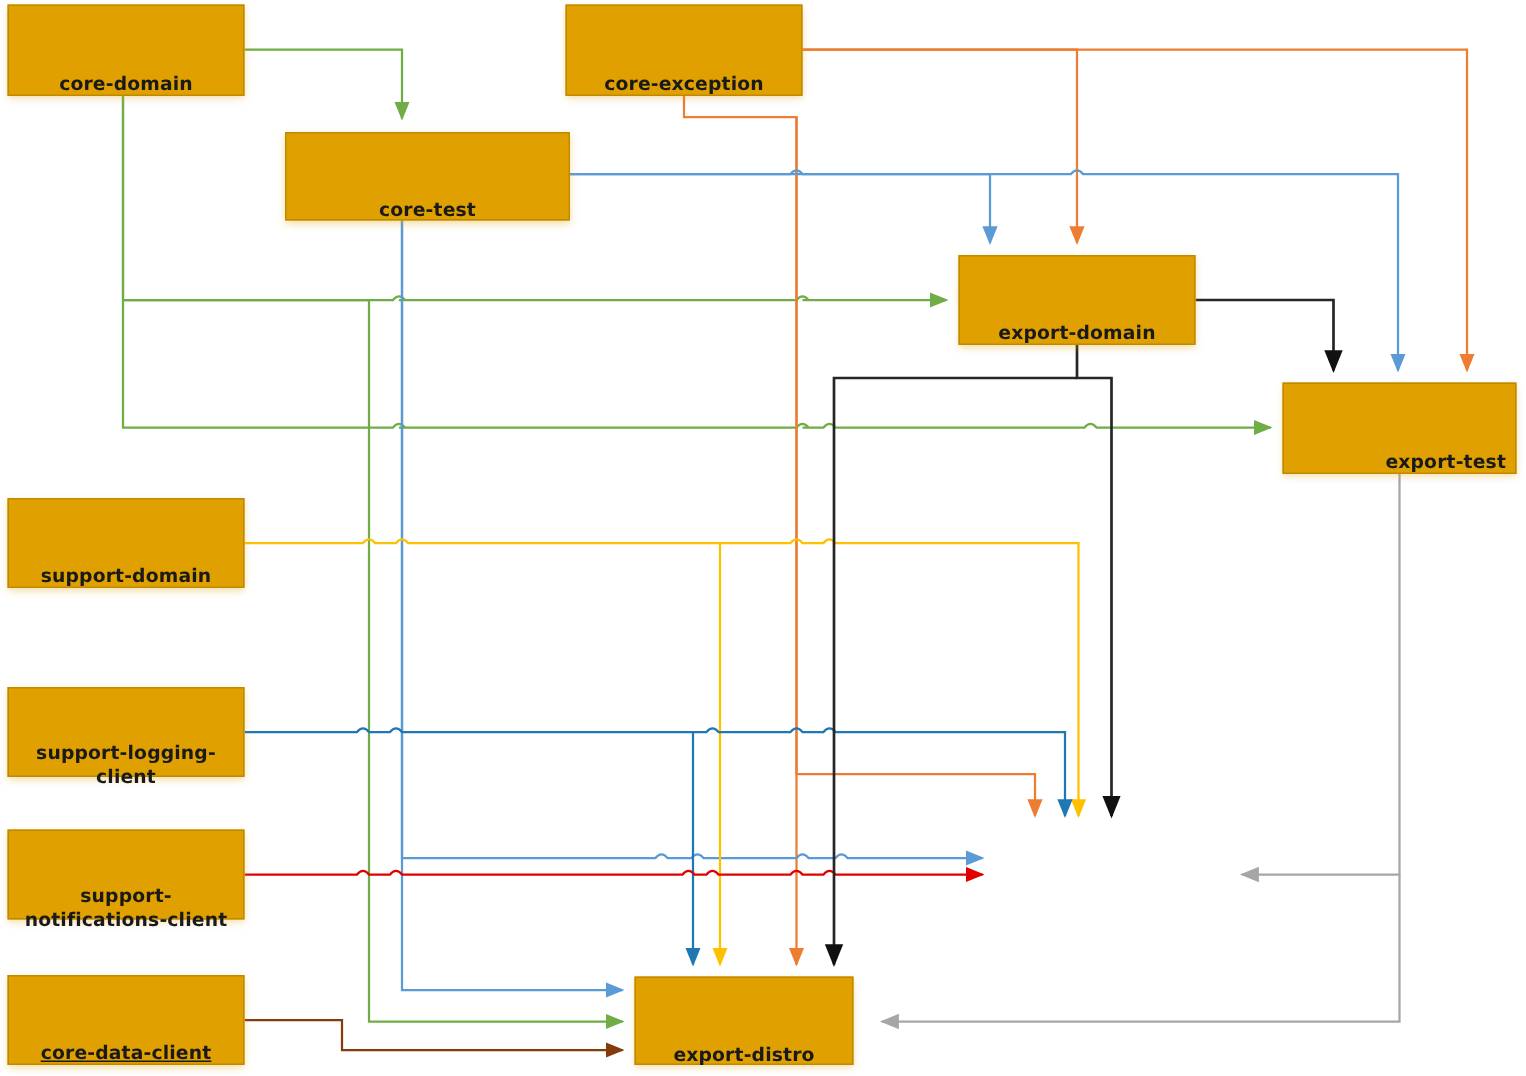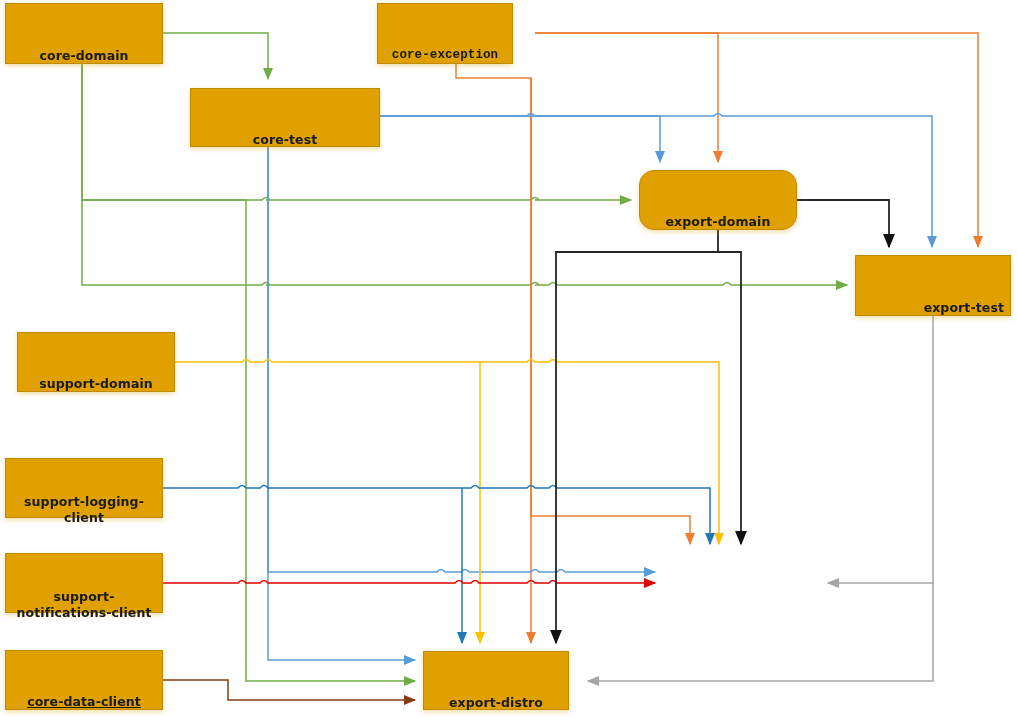--- a/index.html
+++ b/index.html
@@ -127,37 +127,37 @@
 
       <path stroke="#A6A6A6" stroke-width="1.5" marker-end="url(#ah-gray)" d="M933,583 L933,681 L588,681"></path>
 
     </g>
   </svg>
 
   <div class="node" style="left:5px;top:3px;width:158px;height:61px;">
     <span>core-domain</span>
   </div>
 
-  <div class="node" style="left:377px;top:3px;width:136px;height:61px;font-family:Liberation Mono, monospace;">
+  <div class="node" style="left:377px;top:3px;width:158px;height:61px;">
     <span>core-exception</span>
   </div>
 
   <div class="node" style="left:190px;top:88px;width:190px;height:59px;">
     <span>core-test</span>
   </div>
 
-  <div class="node" style="left:639px;top:170px;width:158px;height:60px;border-radius:15px;">
+  <div class="node" style="left:639px;top:170px;width:158px;height:60px;">
     <span>export-domain</span>
   </div>
 
   <div class="node" style="left:855px;top:255px;width:156px;height:61px;justify-content:flex-end;">
     <span>export-test</span>
   </div>
 
-  <div class="node" style="left:17px;top:332px;width:158px;height:60px;">
+  <div class="node" style="left:5px;top:332px;width:158px;height:60px;">
     <span>support-domain</span>
   </div>
 
   <div class="node" style="left:5px;top:458px;width:158px;height:60px;">
     <span>support-logging-client</span>
   </div>
 
   <div class="node" style="left:5px;top:553px;width:158px;height:60px;align-items:center;">
     <span>support-notifications-client</span>
   </div>

